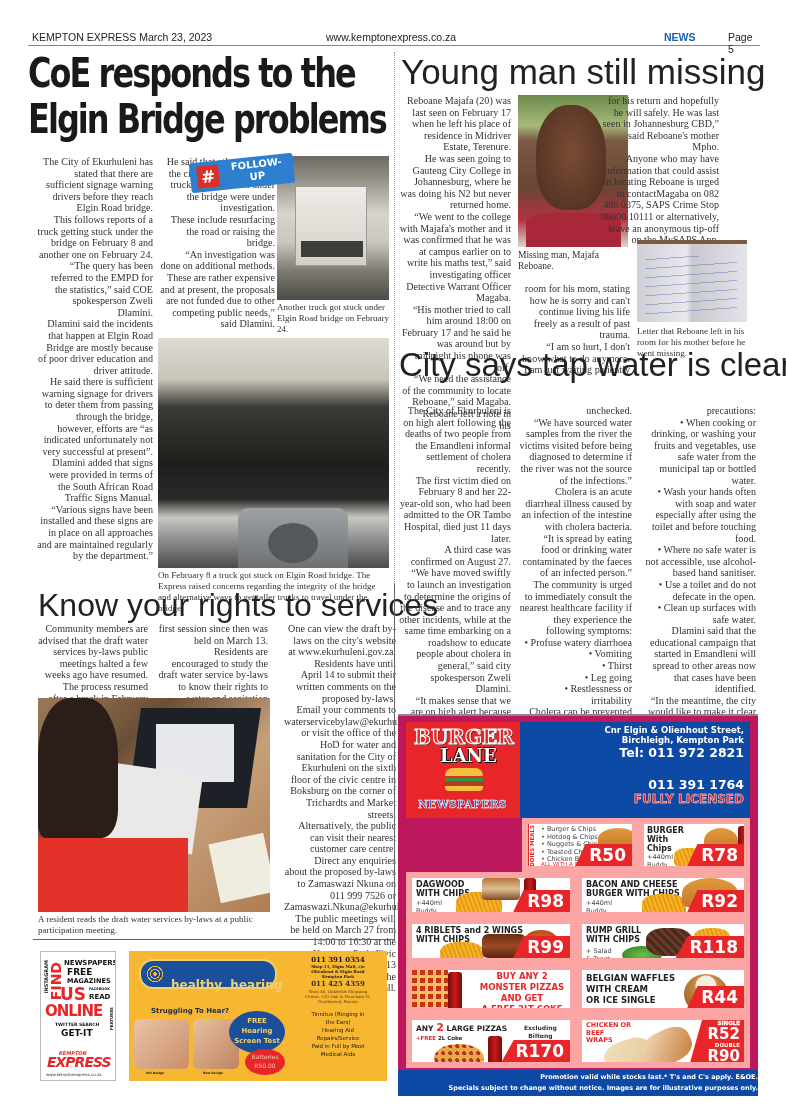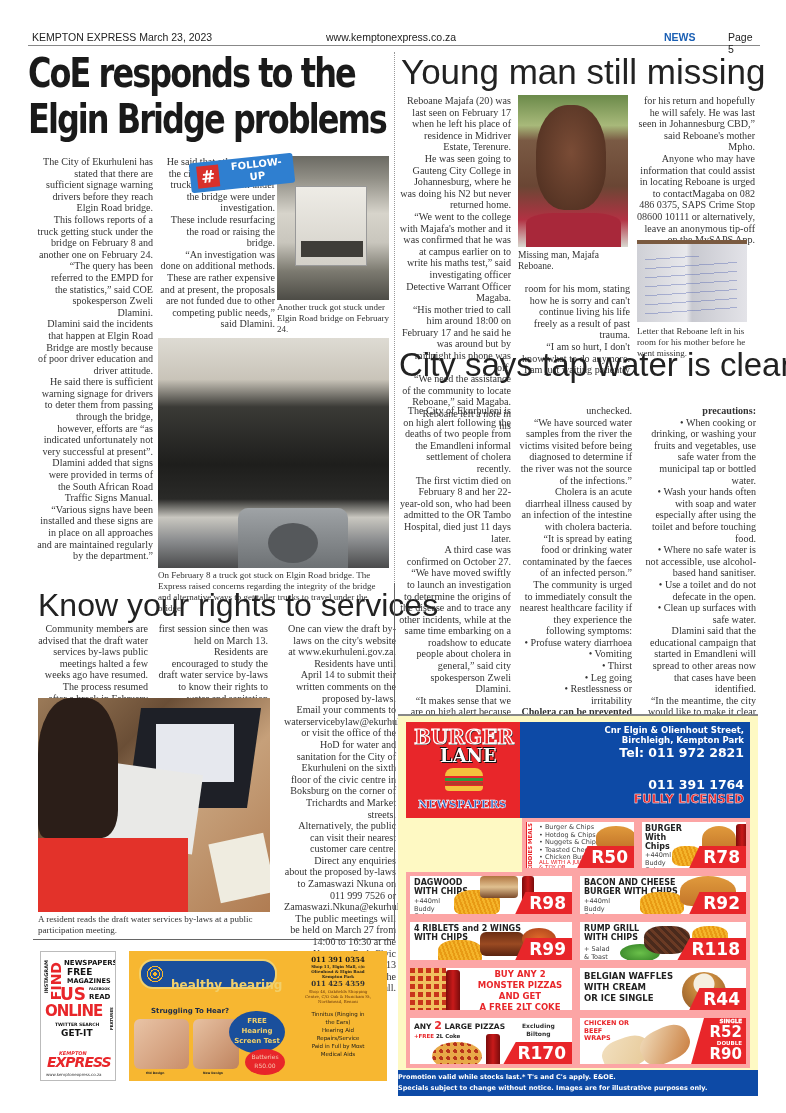--- a/index.html
+++ b/index.html
@@ -4,29 +4,29 @@
 <style>
 *{box-sizing:border-box;margin:0;padding:0}
 html,body{width:786px;height:1113px;background:#fff;overflow:hidden}
 body{position:relative;font-family:"Liberation Serif",serif;color:#2a2a2a}
 .abs{position:absolute}
 .hdr{top:30px;left:28px;width:732px;height:16px;font-family:"Liberation Sans",sans-serif;font-size:10.5px;color:#222;border-bottom:1.5px solid #888}
 .hdr span{position:absolute;top:1px}
 .body{font-size:10.1px;line-height:11.6px;color:#333;text-align:right}
 .body p{text-indent:10px}
 .body p.ni{text-indent:0}
-.body p.b{font-weight:bold;text-indent:0}
+.body p.b{font-weight:normal;text-indent:0}
 .body p.bul{text-indent:6px}
 .cap{font-family:Liberation Serif, serif;font-size:9px;line-height:11px;color:#333}
 .h1cond{font-family:"DejaVu Sans",sans-serif;font-weight:bold;font-size:39px;line-height:46px;letter-spacing:-2.5px;color:#1a1a1a;transform:scaleX(0.78);transform-origin:left top;white-space:nowrap}
 .h1thin{font-family:"Liberation Sans",sans-serif;font-size:35px;line-height:40px;color:#222;white-space:nowrap}
 .photo{overflow:hidden}
 .vrule{border-left:1px dotted #999}
-.ad-burger{background:#fef9c3}
-.bl-cell{position:absolute;background:#fff;border:4px solid #fca5a5;overflow:hidden}
+.ad-burger{background:#be185d}
+.bl-cell{position:absolute;background:#fff;border:6px solid #fca5a5;overflow:hidden}
 .bl-t{font-family:"DejaVu Sans",sans-serif;font-weight:bold;font-size:8px;line-height:9px;color:#222}
 .bl-s{font-family:"DejaVu Sans",sans-serif;font-size:6.5px;line-height:7.5px;color:#444}
 .price{position:absolute;right:0;bottom:0;background:#e8262a;color:#fff;font-family:"DejaVu Sans",sans-serif;font-weight:bold;font-size:17px;line-height:22px;padding:0 6px 0 14px;clip-path:polygon(18% 0,100% 0,100% 100%,0 100%)}
 .fries{position:absolute;background:repeating-linear-gradient(70deg,#f4b42a 0 2px,#e89a14 2px 4px);border-radius:40% 40% 30% 30%}
 .bun{position:absolute;border-radius:50% 50% 20% 20%;background:linear-gradient(#e09a3c,#c4762a)}
 .coke{position:absolute;background:linear-gradient(90deg,#7a0c0c,#c81a1a,#7a0c0c);border-radius:3px 3px 2px 2px}
 </style>
 </head>
 <body>
 
@@ -177,34 +177,34 @@
   </div>
 <div class="abs photo" style="left:518px;top:95px;width:110px;height:152px;background:linear-gradient(180deg,#6b8a4a 0,#a8b97a 20%,#7a5a44 30%,#6a4634 60%,#b23243 82%,#d8d8d0 100%)">
   <div style="position:absolute;left:18px;top:10px;width:70px;height:105px;background:radial-gradient(ellipse at 50% 45%,#7a4c36,#4a2c1e);border-radius:45% 45% 40% 40%"></div>
   <div style="position:absolute;left:8px;top:118px;width:95px;height:34px;background:#a8283a;border-radius:30% 30% 0 0"></div>
 </div>
 <div class="abs cap" style="left:518px;top:250px;width:112px;font-size:9.5px">Missing man, Majafa Reboane.</div>
 <div class="abs body" style="left:518px;top:283px;width:112px" id="ms-c2">
     <p class="ni">room for his mom, stating how he is sorry and can't continue living his life freely as a result of past trauma.</p>
     <p>“I am so hurt, I don't know what to do anymore. I am just waiting patiently</p>
   </div>
-<div class="abs body" style="left:637px;top:95px;width:118px" id="ms-c3">
+<div class="abs body" style="left:601px;top:95px;width:118px" id="ms-c3">
     <p class="ni">for his return and hopefully he will safely. He was last seen in Johannesburg CBD,” said Reboane's mother Mpho.</p>
     <p>Anyone who may have information that could assist in locating Reboane is urged to contactMagaba on 082 486 0375, SAPS Crime Stop 08600 10111 or alternatively, leave an anonymous tip-off on the MySAPS App.</p>
   </div>
 <div class="abs photo" style="left:637px;top:240px;width:110px;height:82px;background:linear-gradient(90deg,#cfd0d6,#e8e8ec 45%,#c8c9d0 50%,#e3e3e8 100%);border-top:4px solid #7a5a40">
   <div style="position:absolute;left:8px;top:12px;width:92px;height:60px;background:repeating-linear-gradient(-4deg,transparent 0 8px,rgba(60,80,170,.35) 8px 9px)"></div>
 </div>
 <div class="abs cap" style="left:637px;top:326px;width:118px">Letter that Reboane left in his room for his mother before he went missing.</div>
 
 <div class="abs h1thin" style="left:399px;top:345px;font-size:33px">City says tap water is clean</div>
 <div class="abs body" style="left:399px;top:405px;width:112px" id="wt-c1">
     <p class="ni">The City of Ekurhuleni is on high alert following the deaths of two people from the Emandleni informal settlement of cholera recently.</p>
     <p>The first victim died on February 8 and her 22-year-old son, who had been admitted to the OR Tambo Hospital, died just 11 days later.</p>
-    <p>A third case was confirmed on October 27.</p>
+    <p>A third case was confirmed on August 27.</p>
     <p>“We have moved swiftly to launch an investigation to determine the origins of the disease and to trace any other incidents, while at the same time embarking on a roadshow to educate people about cholera in general,” said city spokesperson Zweli Dlamini.</p>
     <p>“It makes sense that we are on high alert because we do not want to see the spread of this disease, which can claim lives rapidly if left</p>
   </div>
 <div class="abs body" style="left:518px;top:405px;width:114px" id="wt-c2">
     <p class="ni">unchecked.</p>
     <p>“We have sourced water samples from the river the victims visited before being diagnosed to determine if the river was not the source of the infections.”</p>
     <p>Cholera is an acute diarrheal illness caused by an infection of the intestine with cholera bacteria.</p>
     <p>“It is spread by eating food or drinking water contaminated by the faeces of an infected person.”</p>
     <p>The community is urged to immediately consult the nearest healthcare facility if they experience the following symptoms:</p>
     <p class="bul">• Profuse watery diarrhoea</p>
@@ -383,17 +383,17 @@
     <div style="position:absolute;left:22px;top:20px;width:48px;height:30px;background:linear-gradient(135deg,#f2e0c0,#e6c896);border-radius:40%;transform:rotate(-20deg)"></div>
     <div style="position:absolute;left:60px;top:10px;width:50px;height:34px;background:linear-gradient(135deg,#f2e0c0,#c87a3a);border-radius:40%;transform:rotate(-25deg)"></div>
     <div style="position:absolute;right:0;top:0;width:56px;height:50px;background:#e8262a;clip-path:polygon(25% 0,100% 0,100% 100%,0 100%);color:#fff;text-align:right;padding-right:4px">
       <div style="font:bold 5.5px/7px 'DejaVu Sans',sans-serif;color:#e8262a;-webkit-text-stroke:.3px #fff;color:#fff">SINGLE</div>
       <div style="font:bold 15px/15px 'DejaVu Sans',sans-serif">R52</div>
       <div style="font:bold 5.5px/7px 'DejaVu Sans',sans-serif">DOUBLE</div>
       <div style="font:bold 15px/15px 'DejaVu Sans',sans-serif">R90</div>
     </div>
   </div>
 
-  <div style="position:absolute;left:0;top:354px;width:360px;height:26px;background:#0d4aa6;color:#fff;text-align:left;font:bold 6.5px/11px 'DejaVu Sans',sans-serif;padding-top:2px">
+  <div style="position:absolute;left:0;top:354px;width:360px;height:26px;background:#0d4aa6;color:#fff;text-align:right;font:bold 6.5px/11px 'DejaVu Sans',sans-serif;padding-top:2px">
     <div>Promotion valid while stocks last.* T's and C's apply. E&amp;OE.</div>
       <div>Specials subject to change without notice. Images are for illustrative purposes only.</div>
   </div>
 </div>
 
 </body></html>

